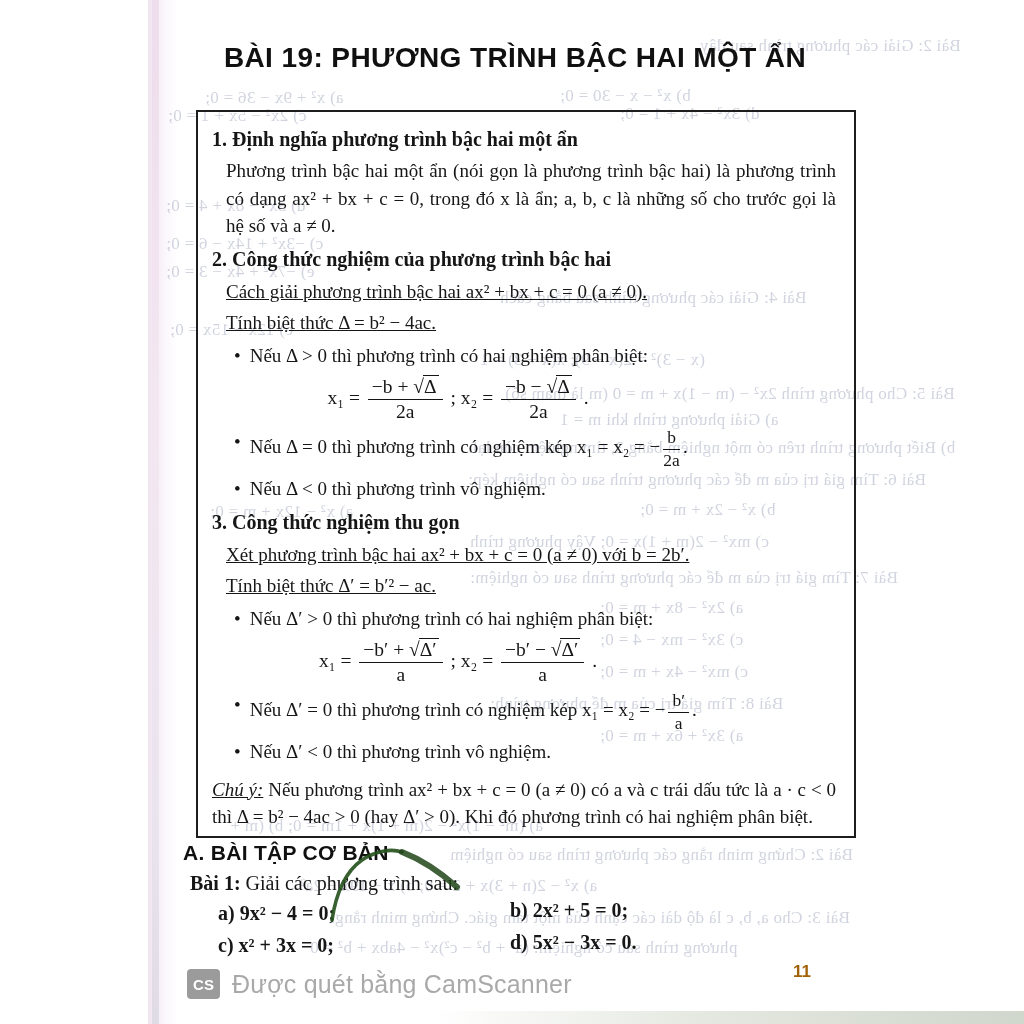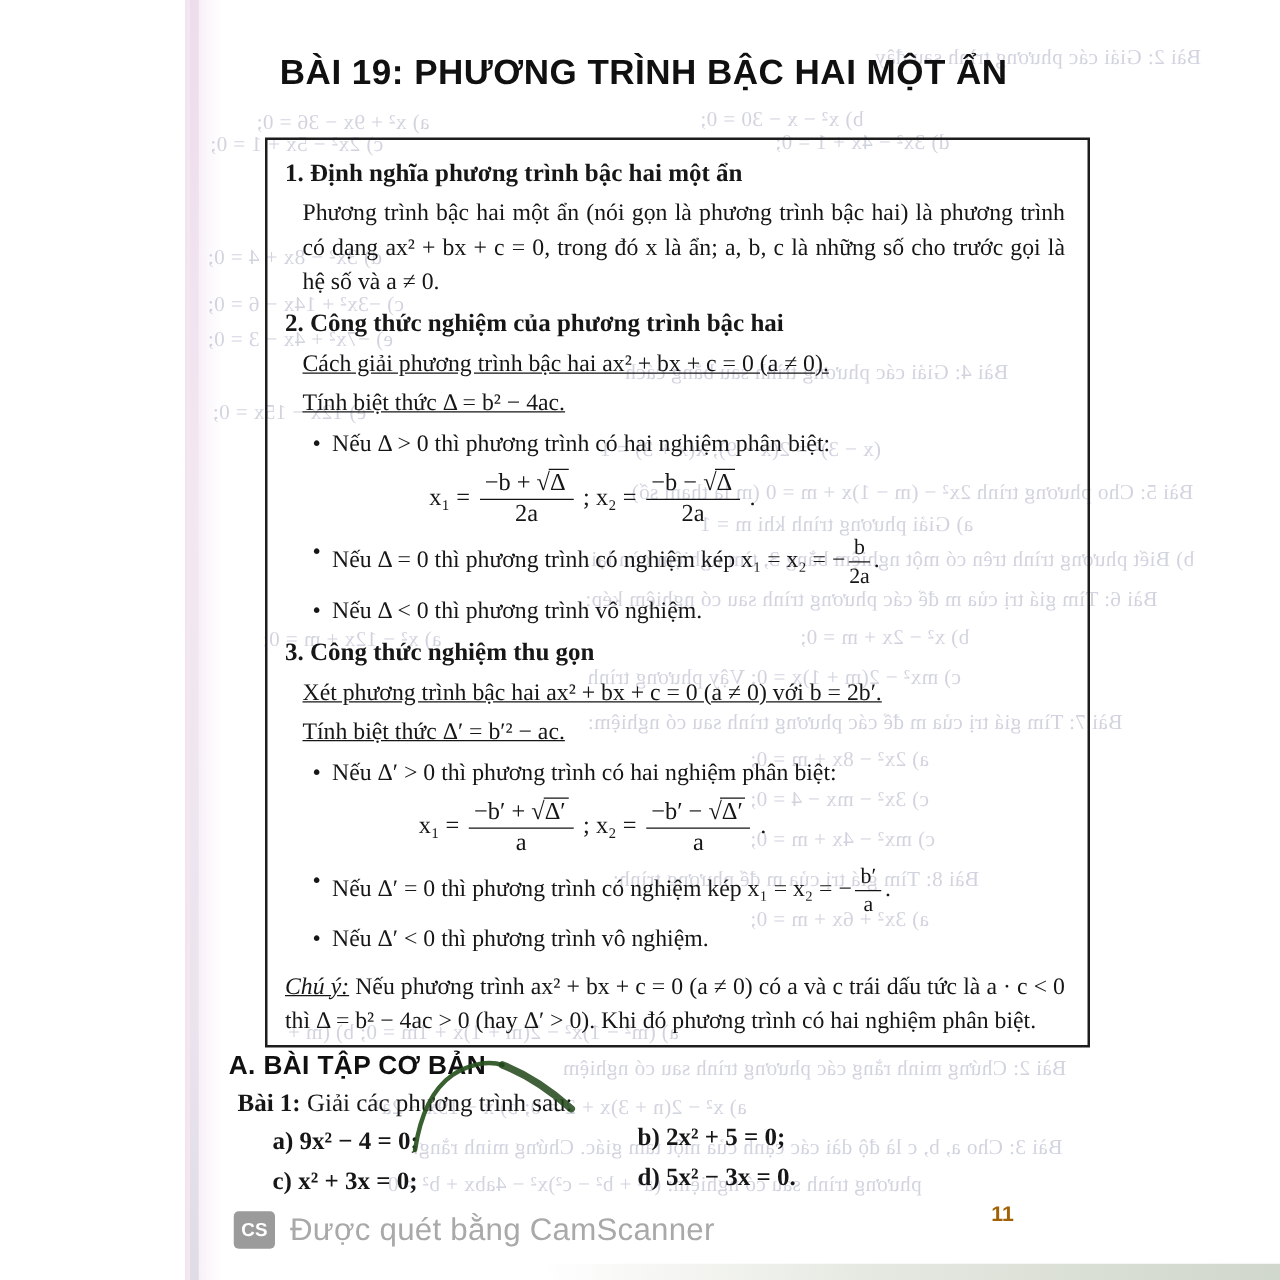--- a/index.html
+++ b/index.html
@@ -42,21 +42,20 @@
     text-align:center;
     font-family:"Liberation Sans","DejaVu Sans",sans-serif;
     font-weight:bold;font-size:28px;letter-spacing:.4px;color:#101010;
   }
   .theory-box{
     position:absolute;left:196px;top:110px;width:660px;height:728px;
     box-sizing:border-box;border:2.5px solid #1d1d1d;
     padding:8px 18px 0 14px;
     font-size:19px;line-height:1.45;background:transparent;
     overflow:hidden;
-    margin-left:16px;
   }
   .sec-heading{font-weight:bold;font-size:20px;margin:5px 0 3px 0;}
   .sec-body{margin-left:14px;text-align:justify;}
   .plain-line{margin-left:14px;margin-top:4px;text-decoration:underline;}
   .bullet-row{margin-left:22px;margin-top:5px;display:flex;align-items:flex-start;}
   .bullet-dot{margin-right:9px;line-height:1.45;}
   .formula-row{
     text-align:center;margin:7px 0 5px 0;
     transform:translateX(-66px);
     font-size:19.5px;

